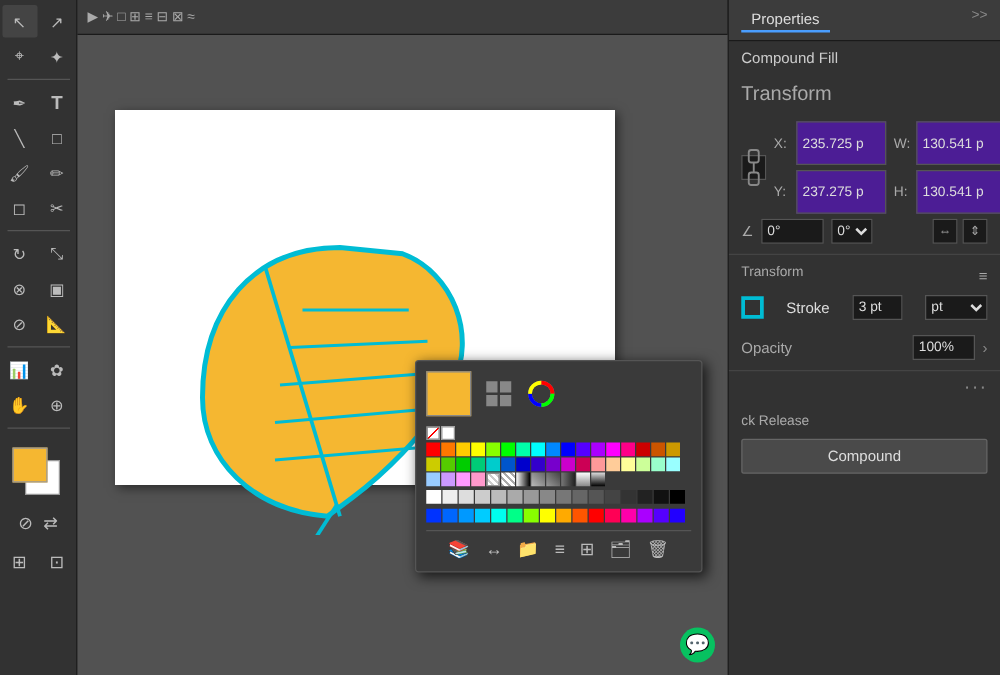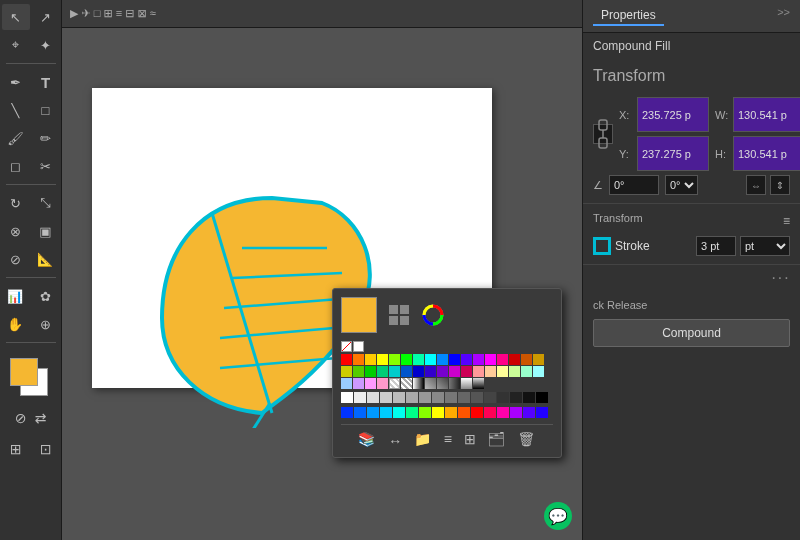--- a/index.html
+++ b/index.html
@@ -328,22 +328,22 @@
 
     .fill-label {
       font-size: 12px;
       color: #ddd;
       flex: 1;
     }
 
     .stroke-row {
       display: flex;
       align-items: center;
-      gap: 4px;
-      margin-bottom: 0;
+      gap: 18px;
+      margin-bottom: 12px;
     }
 
     .stroke-swatch {
       width: 18px;
       height: 18px;
       background: transparent;
       border: 3px solid #00bcd4;
       cursor: pointer;
     }
 
@@ -782,20 +782,25 @@
 
     <div class="stroke-row">
       <div class="stroke-swatch"></div>
       <span class="stroke-label">Stroke</span>
       <input class="stroke-size-input" type="text" value="3 pt" style="">
       <select class="stroke-dropdown">
         <option>pt</option>
       </select>
     </div>
 
+    <div class="opacity-row">
+      <span class="opacity-label">Opacity</span>
+      <input class="opacity-input" type="text" value="100%" style="margin-left: auto;">
+      <span class="opacity-arrow">›</span>
+    </div>
   </div>
 
   <div style="display:flex; justify-content:flex-end; padding:4px 10px;">
     <span class="more-btn">···</span>
   </div>
 
   <div class="actions-section">
     <div class="actions-title">ck Release</div>
     <div class="action-buttons">
       <button class="action-btn">Compound</button>

